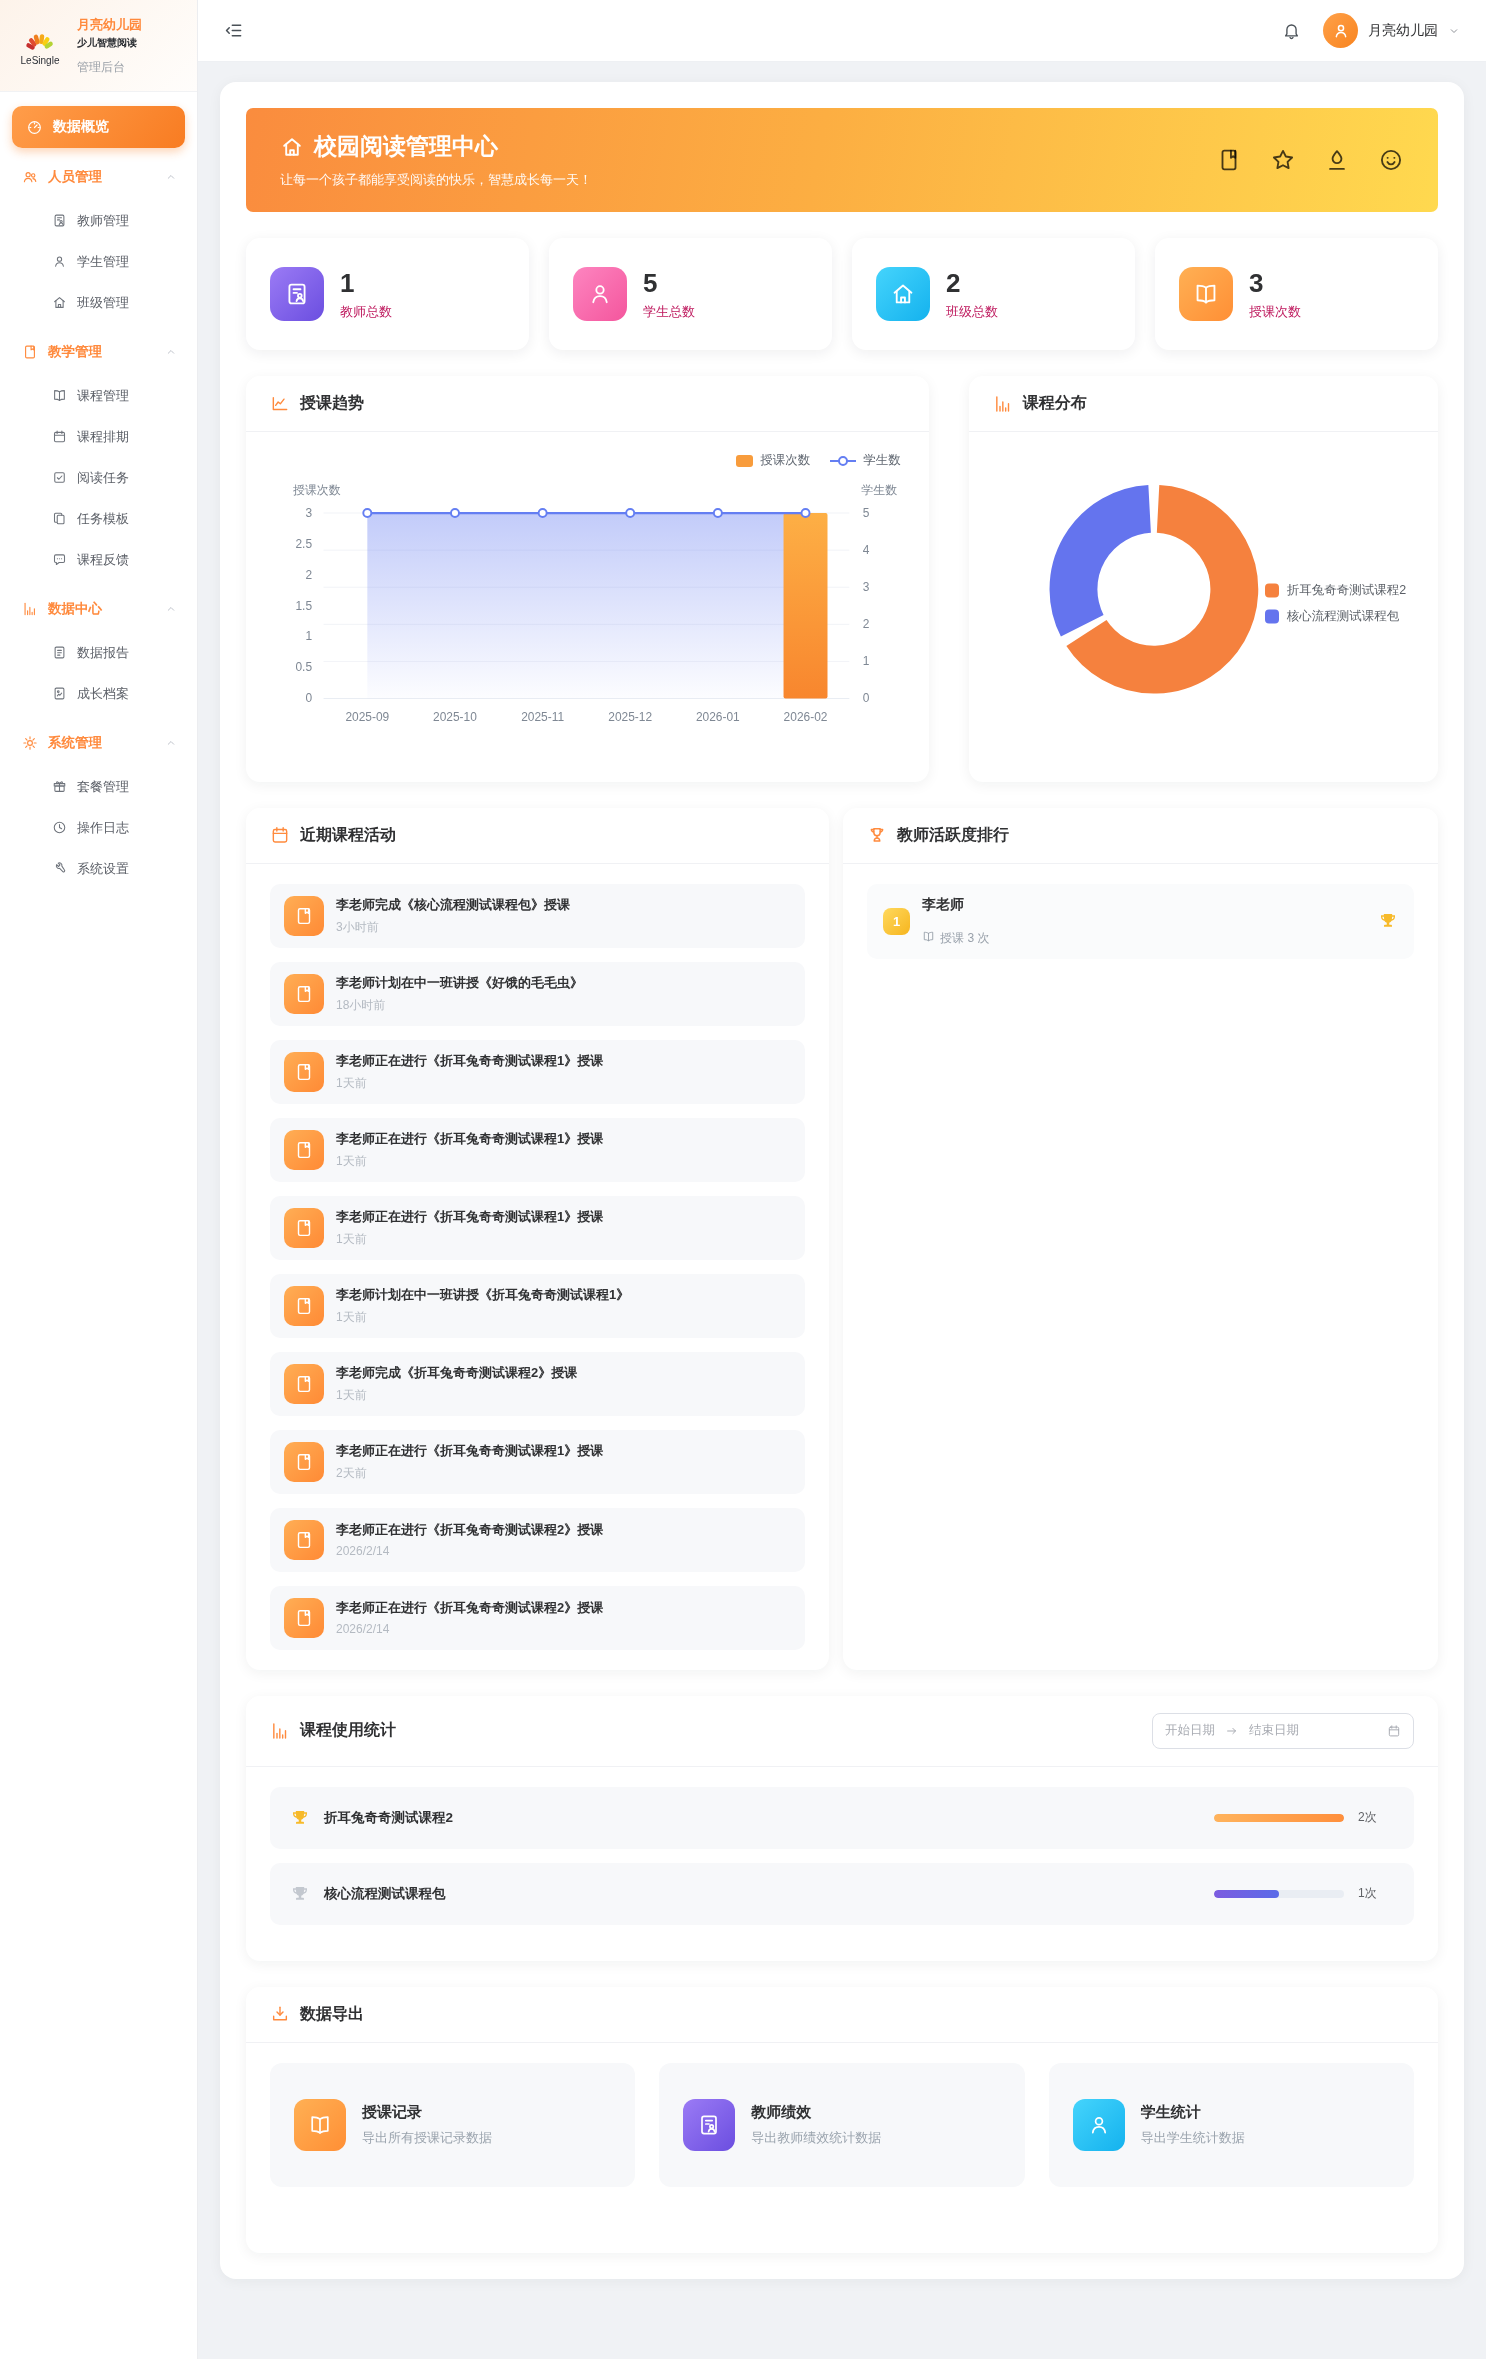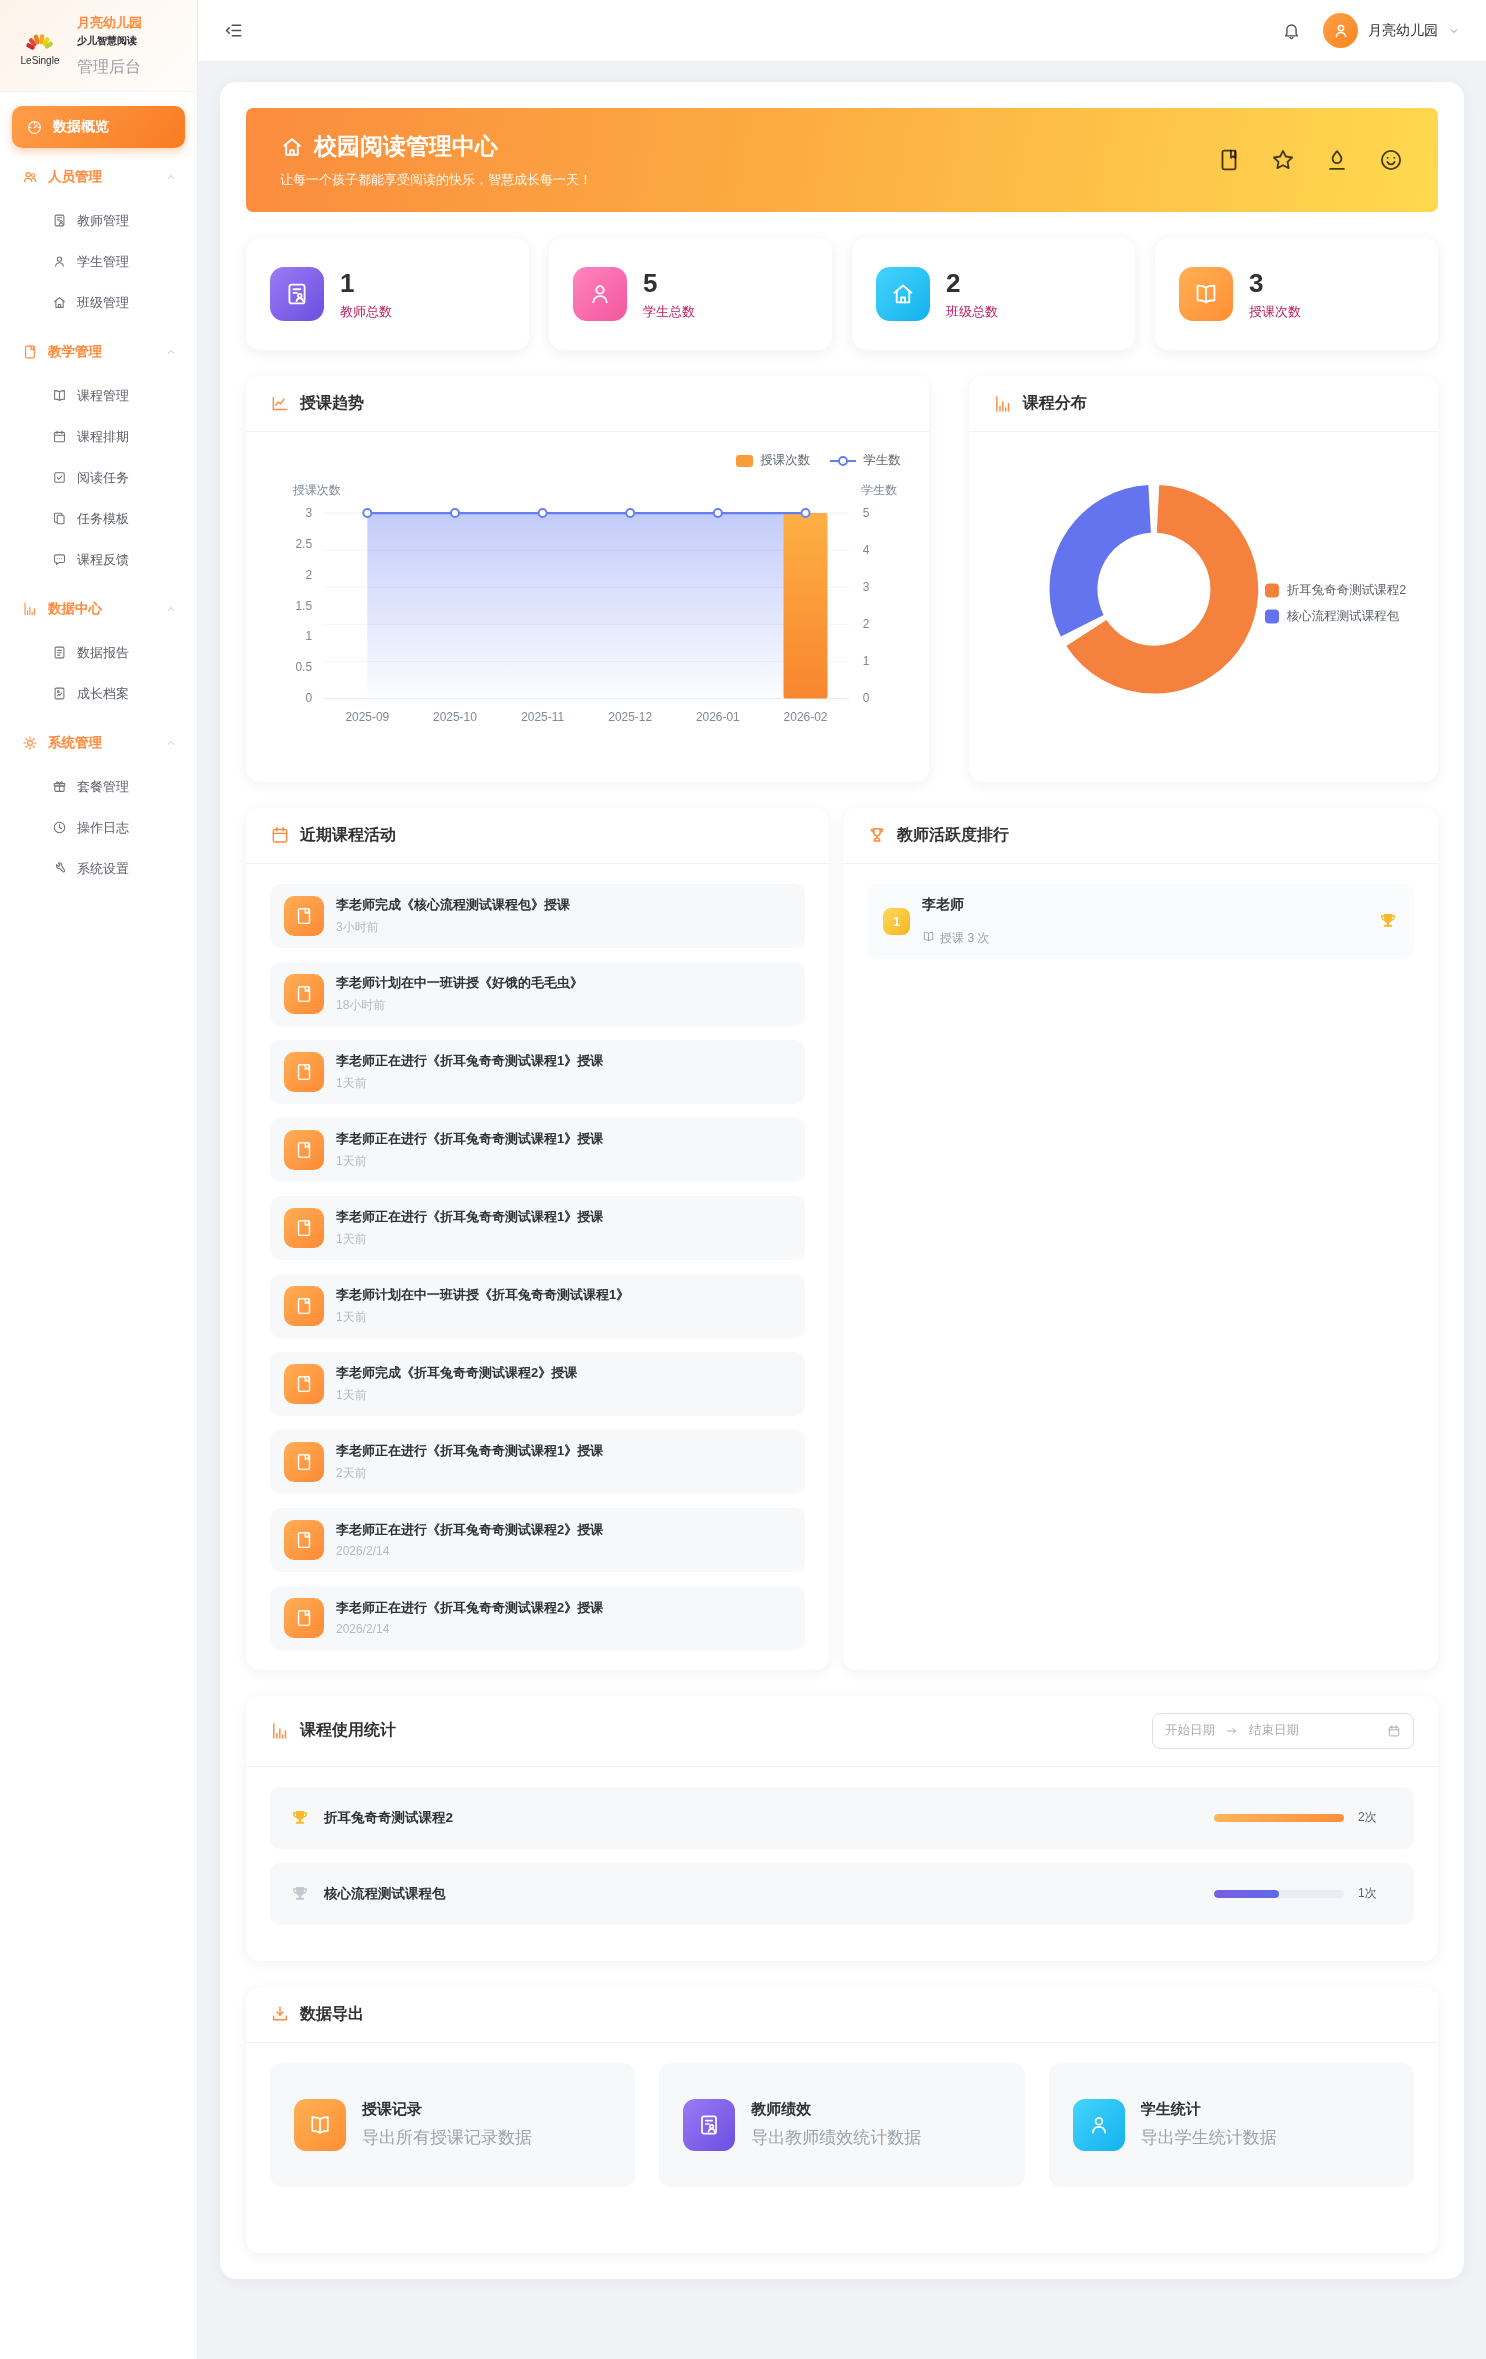--- a/index.html
+++ b/index.html
@@ -8,21 +8,21 @@
 .icn{display:inline-flex}
 .icn svg{width:100%;height:100%;display:block}
 .app{display:flex;width:100%;min-height:2359px;align-items:stretch}
 
 .sidebar{width:198px;flex:0 0 198px;background:#fff;border-right:1px solid #ecedf0;display:flex;flex-direction:column}
 .logo{height:92px;display:flex;align-items:center;gap:9px;padding:0 12px;background:linear-gradient(135deg,#fdf3ea,#fffdfb);border-bottom:1px solid #f1f2f4}
 .logo-mark{display:flex;flex-direction:column;align-items:center;width:56px;flex:0 0 56px}
 .logo-word{font-size:10px;color:#2b2f36;margin-top:0}
 .logo-txt .org{color:#ff8a3d;font-size:13px;font-weight:bold}
 .logo-txt .prod{font-size:10px;font-weight:bold;color:#26292e;margin-top:2px;white-space:nowrap}
-.logo-txt .sub{font-size:16px;color:#9aa0a8;margin-top:9px}
+.logo-txt .sub{font-size:12px;color:#9aa0a8;margin-top:9px}
 #nav{padding:14px 12px}
 .nav-active{height:42px;border-radius:10px;background:linear-gradient(130deg,#ff9d4a,#f87c22);color:#fff;display:flex;align-items:center;gap:10px;padding:0 14px;font-size:14px;font-weight:bold;box-shadow:0 4px 10px rgba(248,124,34,.32);cursor:pointer}
 .nav-active .icn{width:17px;height:17px}
 .nav-group-hd{height:46px;display:flex;align-items:center;gap:10px;padding:0 8px 0 10px;color:#ff8a3d;font-size:13.5px;font-weight:bold;cursor:pointer;margin-top:6px}
 .nav-group-hd .icn{width:16px;height:16px}
 .nav-group-hd .chev{margin-left:auto;color:#c0c4cc;width:12px;height:12px}
 .nav-sub{height:41px;display:flex;align-items:center;gap:10px;padding-left:40px;color:#5a5e66;font-size:13px;cursor:pointer;border-radius:8px}
 .nav-sub .icn{width:15px;height:15px;color:#6f747c}
 
 .rightcol{flex:1;display:flex;flex-direction:column;min-width:0}
@@ -91,21 +91,21 @@
 .usage-name{font-size:13.5px;color:#303133;font-weight:600}
 .usage-track{width:130px;height:8px;border-radius:4px;background:#e9edf3;margin-left:auto;overflow:hidden}
 .usage-fill{height:100%;border-radius:4px}
 .usage-count{width:36px;text-align:left;font-size:12px;color:#606266}
 
 .export-grid{display:grid;grid-template-columns:repeat(3,1fr);gap:24px;padding-top:14px}
 .export-card{background:#f7f8fa;border-radius:12px;padding:26px 24px;display:flex;gap:16px;align-items:center;cursor:pointer;min-height:124px}
 .export-ic{width:52px;height:52px;border-radius:12px;color:#fff;display:flex;align-items:center;justify-content:center;flex:0 0 52px}
 .export-ic .icn{width:24px;height:24px}
 .export-t{font-size:15px;font-weight:bold;color:#303133}
-.export-d{font-size:17px;color:#9aa3ad;margin-top:7px}
+.export-d{font-size:13px;color:#9aa3ad;margin-top:7px}
 </style>
 </head>
 <body>
 
 <div class="app">
 
   <aside class="sidebar">
     <div class="logo">
       <div class="logo-mark">
         <svg width="44" height="30" viewBox="0 0 44 30">

